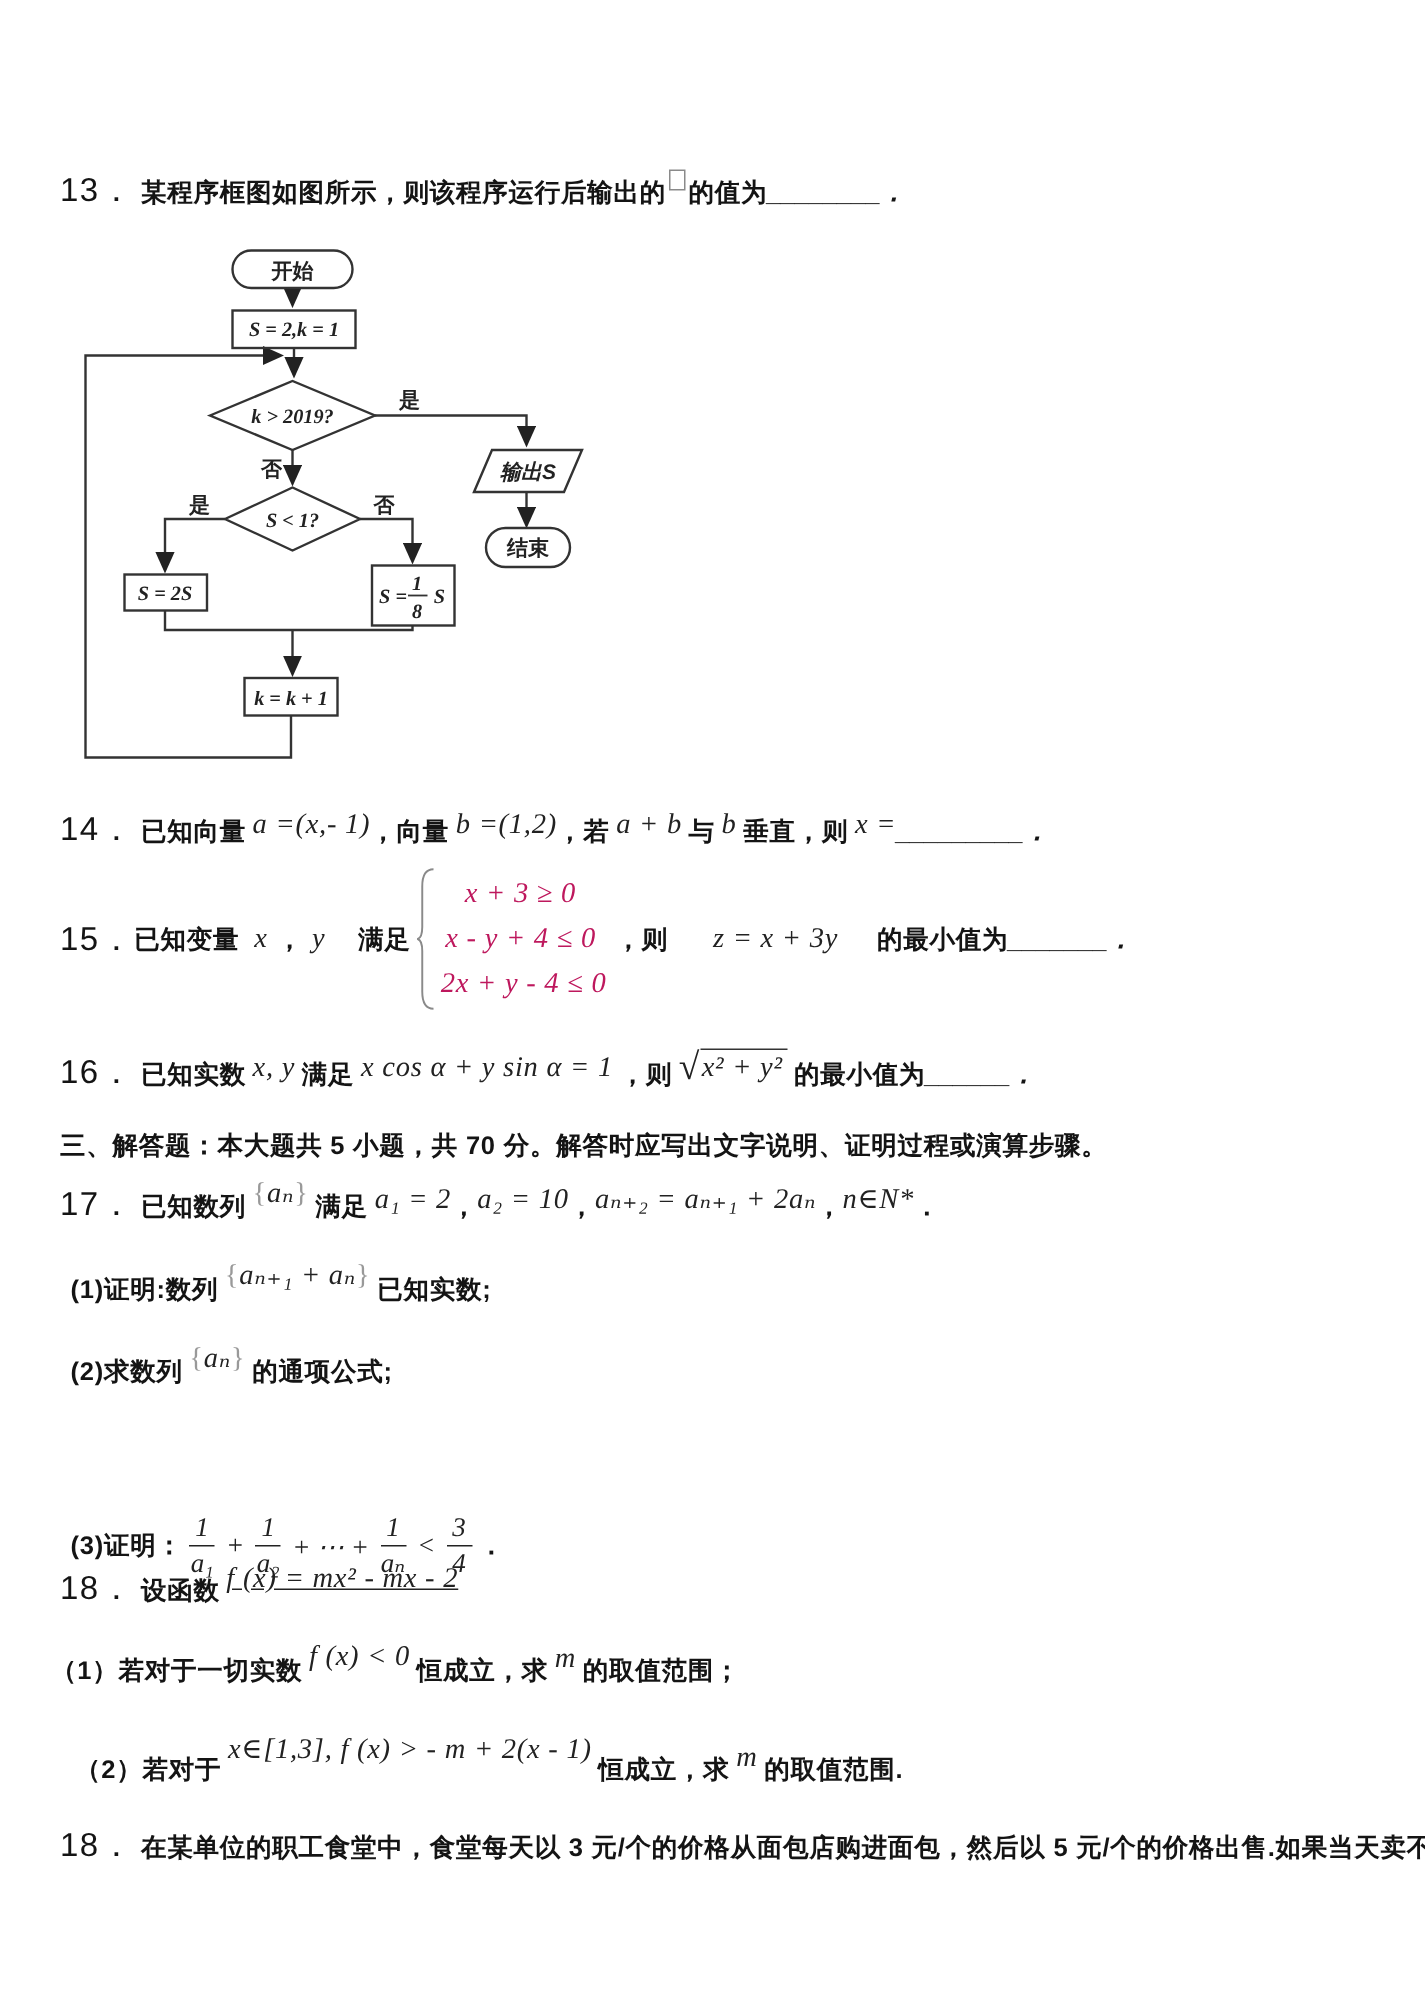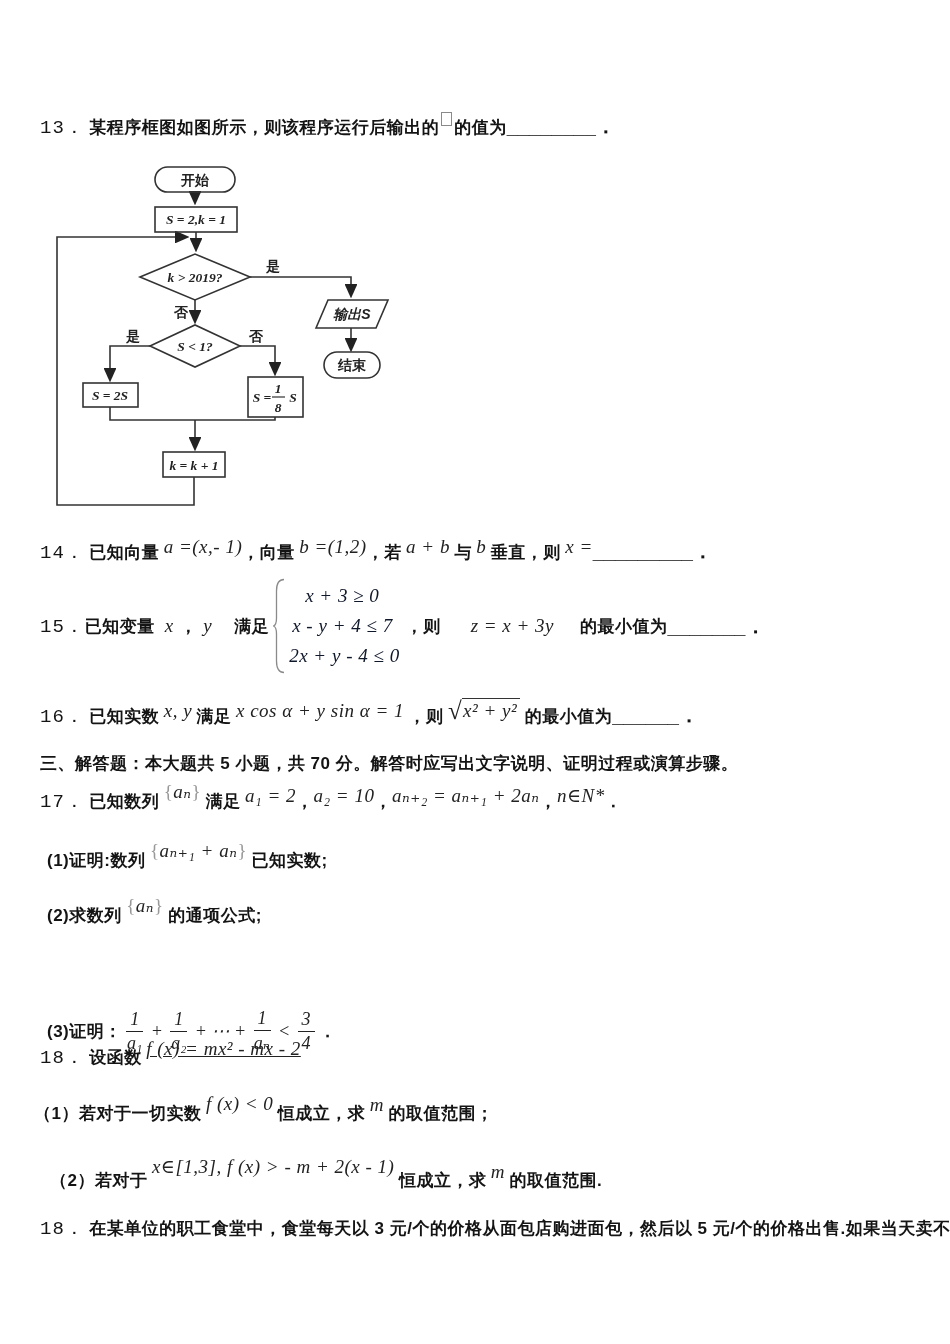--- a/index.html
+++ b/index.html
@@ -3,34 +3,34 @@
 <meta charset="utf-8">
 <style>
   html,body{margin:0;padding:0;}
   body{
     width:950px;height:1344px;background:#ffffff;position:relative;
     font-family:"Liberation Sans","DejaVu Sans",sans-serif;color:#141414;
     overflow:hidden;
   }
   .line{position:absolute;white-space:nowrap;}
   .cn{font-weight:bold;font-size:17px;letter-spacing:0.5px;}
-  .num{font-family:Liberation Mono, monospace;font-size:19px;font-weight:normal;letter-spacing:1px;}
+  .num{font-family:Liberation Sans, sans-serif;font-size:22px;font-weight:normal;letter-spacing:1px;}
   .m{font-family:"Liberation Serif","DejaVu Serif",serif;font-style:italic;font-size:19px;
      font-weight:normal;position:relative;top:-5px;letter-spacing:0.5px;color:#222;}
   .m.flat{top:0;}
   .m.hi{top:-13px;}
   .drop{position:relative;top:13px;}
   .drop2{position:relative;top:15px;margin:0 26px 0 30px;}
-  .blank{font-weight:bold;font-size:20px;letter-spacing:0;}
+  .blank{font-weight:bold;font-size:17px;letter-spacing:0;font-style:italic;}
   .boxchar{display:inline-block;width:9px;height:12px;border:1px solid #8a8a8a;
      vertical-align:7px;margin:0 2px;}
   
   .q15wrap{display:flex;align-items:center;}
   .constraints div{font-family:"Liberation Serif","DejaVu Serif",serif;font-style:italic;
-     font-size:19px;line-height:30px;color:#0f172a;letter-spacing:0.5px;}
+     font-size:19px;line-height:30px;color:#be185d;letter-spacing:0.5px;}
   .c1{padding-left:16px;}
   .c2{padding-left:3px;}
   
   .rad{font-style:normal;font-size:25px;position:relative;top:2px;}
   .radbar{border-top:1.3px solid #333;padding:1px 3px 0 1px;}
   
   .frac{display:inline-block;vertical-align:middle;text-align:center;
      font-family:"Liberation Serif","DejaVu Serif",serif;font-style:italic;font-size:18px;color:#222;}
   .frac .fn{display:block;border-bottom:1.3px solid #222;padding:0 4px 1px;}
   .frac .fd{display:block;padding-top:1px;}
@@ -117,21 +117,21 @@
   <span class="cn">已知变量</span>
   <span class="m flat drop" style="margin-left:10px;">x</span>
   <span class="cn" style="margin:0 6px;">，</span>
   <span class="m flat drop" style="margin-right:22px;">y</span>
   <span class="cn">满足</span>
   <svg width="13" height="96" style="margin:0 3px 0 4px;">
     <path d="M11,1.5 Q3.5,1.5 3.5,13 L3.5,40 Q3.5,47 0.5,48 Q3.5,49 3.5,56 L3.5,83 Q3.5,94.5 11,94.5" fill="none" stroke="#8a8a8a" stroke-width="1.3"></path>
   </svg>
   <div class="constraints">
     <div class="c1">x + 3 ≥ 0</div>
-    <div class="c2">x - y + 4 ≤ 7</div>
+    <div class="c2">x - y + 4 ≤ 0</div>
     <div class="c3">2x + y - 4 ≤ 0</div>
   </div>
   <span class="cn" style="margin-left:6px;">，则</span>
   <span class="m flat drop2">z = x + 3y</span>
   <span class="cn">的最小值为</span>
     <span class="blank">_______．</span>
 </div>
 
 <div class="line" style="left:40px;top:700px;">
   <span class="num">16．</span>

